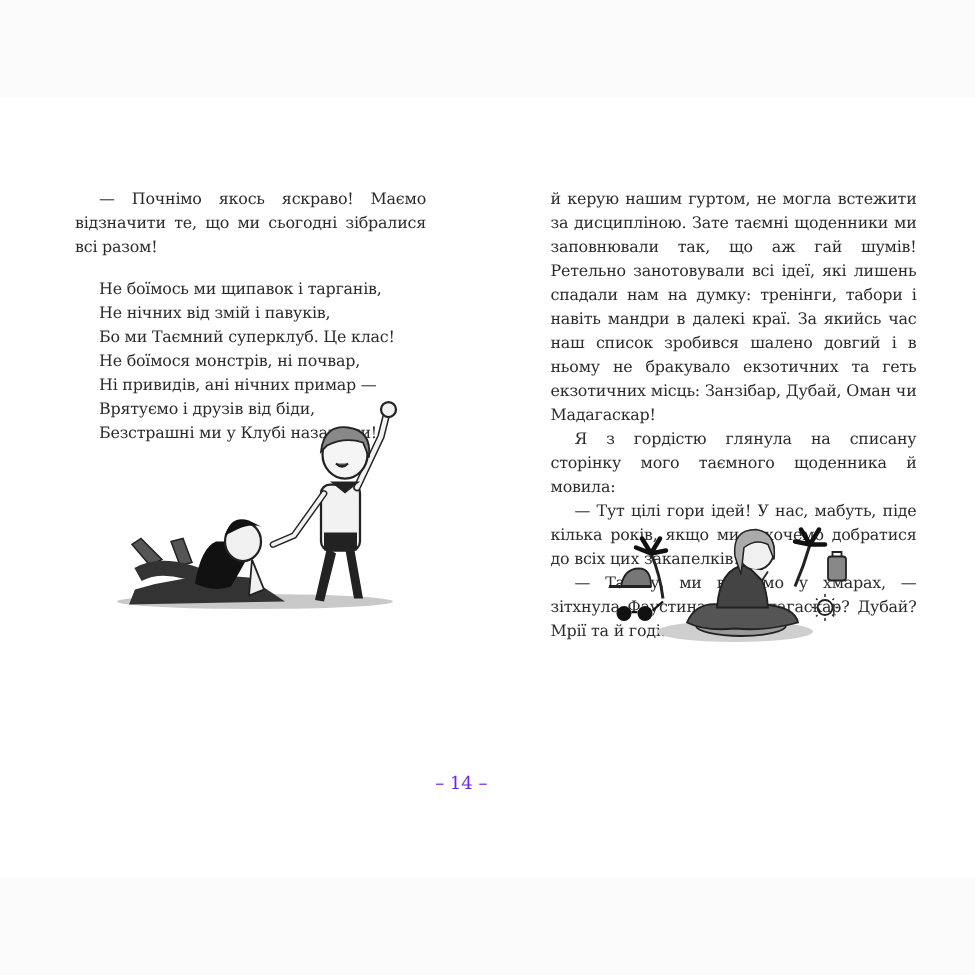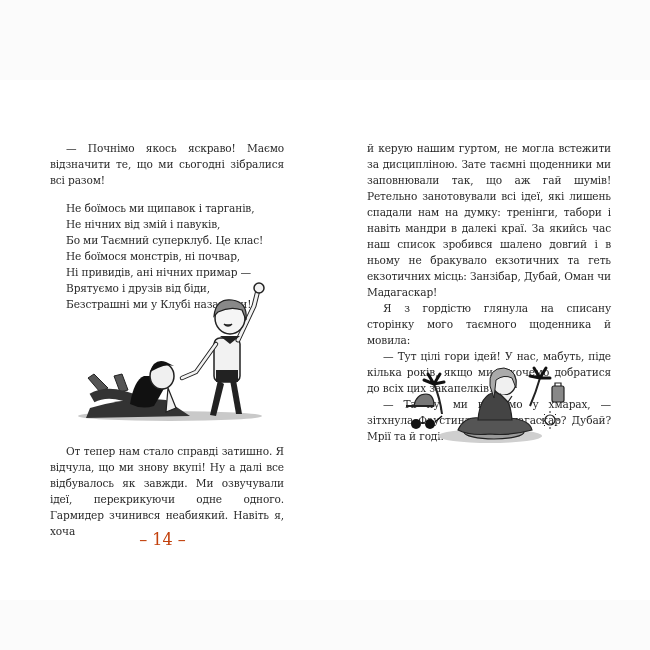--- a/index.html
+++ b/index.html
@@ -3,39 +3,39 @@
 <meta charset="utf-8">
 <style>
   html, body { margin:0; padding:0; }
   body {
     width:650px; height:650px; position:relative; overflow:hidden;
     background:#fbfbfb;
     font-family:"DejaVu Serif","Liberation Serif",serif;
     color:#2a2a2a;
   }
   .spread {
-    position:absolute; left:0; top:80px; width:650px; height:520px;
+    position:absolute; left:0; top:65px; width:650px; height:520px;
     background:#ffffff;
   }
   .page { position:absolute; top:0; height:520px; }
   .page.left  { left:0;   width:325px; }
   .page.right { left:325px; width:325px; }
   .col {
     position:absolute; font-size:10.6px; line-height:16px;
     text-align:justify; letter-spacing:-0.15px;
   }
   .left .col  { left:50px;  width:234px; }
   .right .col { left:42px;  width:244px; }
   .col p { margin:0; }
   .col p.ind { text-indent:16px; }
   .poem { margin:12px 0 0 16px; text-align:left; }
   .poem div { white-space:nowrap; }
   .folio {
-    position:absolute; top:450px; width:100%; text-align:center;
-    font-size:16px; color:#c2410c;
+    position:absolute; top:450px; width:100%; text-align:right;
+    font-size:12px; color:#6d28d9;
   }
   .illus { position:absolute; }
 </style>
 </head>
 <body>
 
 <div class="spread">
 
   <div class="page left">
     <div class="col" style="top:60px;">
@@ -75,23 +75,20 @@
         <path d="M30 112 L18 98 L24 94 L38 108 Z" fill="#555" stroke="#222" stroke-width="1"></path>
         <path d="M50 112 L44 96 L52 94 L58 110 Z" fill="#555" stroke="#222" stroke-width="1"></path>
         <path d="M22 118 Q40 108 70 122" stroke="#333" stroke-width="10" fill="none"></path>
         <path d="M74 96 Q64 100 60 124 Q72 130 84 126 Q96 106 100 96 Z" fill="#111"></path>
         <ellipse cx="92" cy="96" rx="12" ry="13" fill="#f0f0f0" stroke="#222" stroke-width="1.5"></ellipse>
         <path d="M80 92 Q84 78 96 82 L104 86 Q96 84 88 88 Z" fill="#111"></path>
         <path d="M98 108 L106 128 L96 132 Z" fill="#f0f0f0" stroke="#222" stroke-width="1.2"></path>
       </g>
     </svg>
 
-    <div class="col" style="top:363px;">
-      <p class="ind">От тепер нам стало справді затишно. Я відчула, що ми знову вкупі! Ну а далі все відбувалось як завжди. Ми озвучували ідеї, перекрикуючи одне одного. Гармидер зчинився неабиякий. Навіть я, хоча</p>
-    </div>
 
     <div class="folio">– 14 –</div>
   </div>
 
   <div class="page right">
     <div class="col" style="top:60px;">
       <p>й керую нашим гуртом, не могла встежити за дисципліною. Зате таємні щоденники ми заповнювали так, що аж гай шумів! Ретельно занотовували всі ідеї, які лишень спадали нам на думку: тренінги, табори і навіть мандри в далекі краї. За якийсь час наш список зробився шалено довгий і в ньому не бракувало екзотичних та геть екзотичних місць: Занзібар, Дубай, Оман чи Мадагаскар!</p>
       <p class="ind">Я з гордістю глянула на списану сторінку мого таємного щоденника й мовила:</p>
       <p class="ind">— Тут цілі гори ідей! У нас, мабуть, піде кілька років, якщо ми захочемо добратися до всіх цих закапелків!</p>
       <p class="ind">— Та ну, ми витаємо у хмарах, — зітхнула Фаустина. — Мадагаскар? Дубай? Мрії та й годі.</p>

